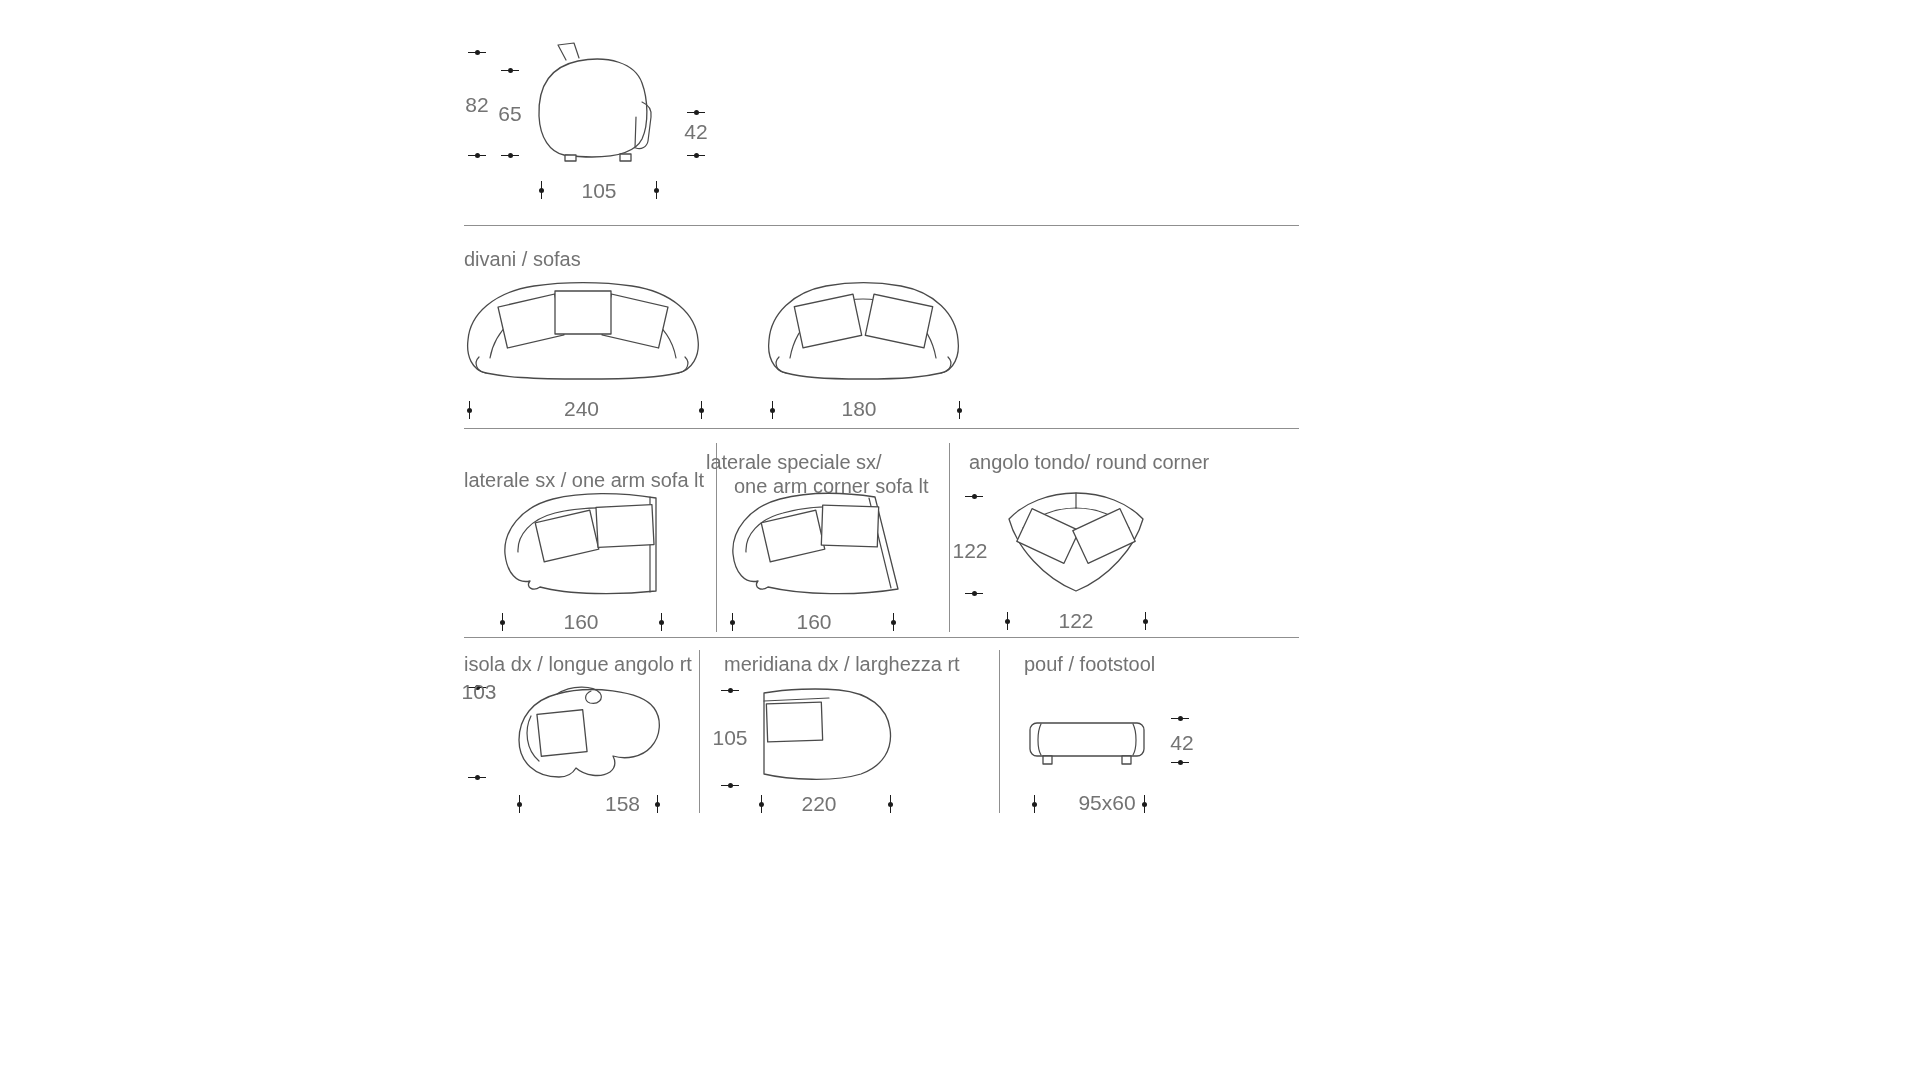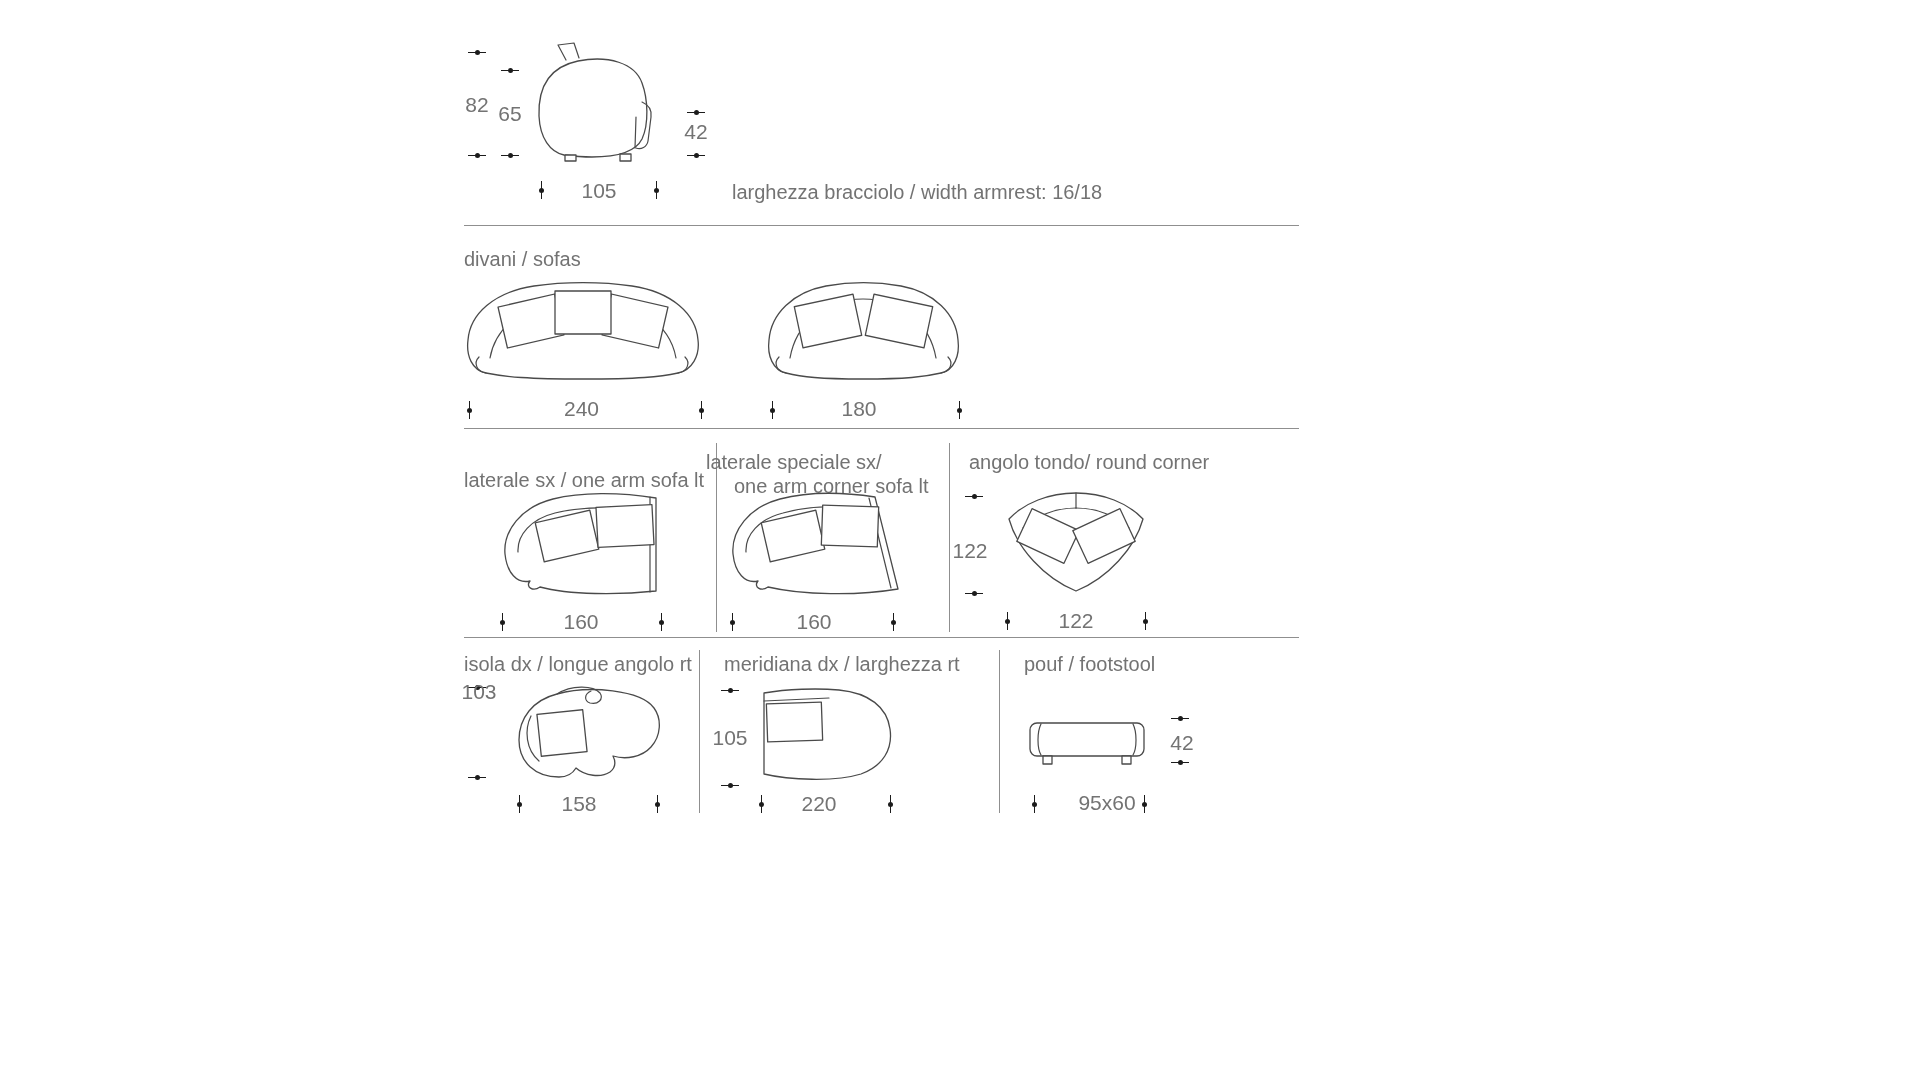--- a/index.html
+++ b/index.html
@@ -42,21 +42,20 @@
   <span class="mk mk-h" style="left:457px;top:146px;"></span>
   <span class="mk mk-h" style="left:643px;top:103px;"></span>
   <span class="mk mk-h" style="left:643px;top:146px;"></span>
   <span class="mk mk-v" style="left:488px;top:181px;"></span>
   <span class="mk mk-v" style="left:603px;top:181px;"></span>
 
   <div class="num" style="left:416px;top:93px;width:34px;">82</div>
   <div class="num" style="left:450px;top:102px;width:32px;">65</div>
   <div class="num" style="left:636px;top:120px;width:32px;">42</div>
   <div class="num" style="left:525px;top:179px;width:60px;">105</div>
-  <div class="txt" style="left:688px;top:180px;">larghezza bracciolo / width armrest: 16/18</div>
 
   <div class="hr" style="left:420px;top:225px;width:835px;"></div>
 
   <div class="txt" style="left:420px;top:247px;">divani / sofas</div>
 
   <div class="drawing" style="left:420px;top:278px;width:238px;height:122px;">
     <svg viewBox="0 0 238 122">
       <path class="ln" d="M 22,95 C 8,92 2,78 4,62 C 6,36 30,14 70,8 C 100,3.5 138,3.5 168,8 C 208,14 232,36 234,62 C 236,78 228,92 214,95 C 196,99 174,101 119,101 C 64,101 42,99 22,95 Z"></path>
       <path class="nf" d="M 26,80 C 32,46 66,21 119,21 C 172,21 206,46 212,80"></path>
       <path class="nf" d="M 22,95 C 13,94 9,85 15,79"></path>
@@ -152,21 +151,21 @@
       <path class="nf" d="M 48,16 C 62,7 84,7 91,15 C 95,21 89,27 81,25 C 75,23 75,16 82,13"></path>
       <path class="nf" d="M 22,38 C 15,52 17,72 30,83"></path>
       <rect class="ln" x="30" y="34" width="46" height="42" transform="rotate(-6 53 55)"></rect>
     </svg>
   </div>
   <span class="mk mk-h" style="left:424px;top:678px;"></span>
   <span class="mk mk-h" style="left:424px;top:768px;"></span>
   <div class="num" style="left:411px;top:680px;width:48px;">103</div>
   <span class="mk mk-v" style="left:466px;top:795px;"></span>
   <span class="mk mk-v" style="left:604px;top:795px;"></span>
-  <div class="num" style="left:505px;top:792px;width:60px;">158</div>
+  <div class="num" style="left:536px;top:792px;width:60px;text-align:right;">158</div>
 
   <div class="drawing" style="left:713px;top:685px;width:140px;height:100px;">
     <svg viewBox="0 0 140 100">
       <path class="ln" d="M 7,8 C 30,4 60,3 82,5 C 112,8 130,22 133,44 C 136,64 126,81 104,89 C 78,97 32,95 7,89 Z"></path>
       <path class="nf" d="M 7,16 L 72,13"></path>
       <rect class="ln" x="10" y="18" width="55" height="38" transform="rotate(-2 37 37)"></rect>
     </svg>
   </div>
   <span class="mk mk-h" style="left:677px;top:681px;"></span>
   <span class="mk mk-h" style="left:677px;top:776px;"></span>

